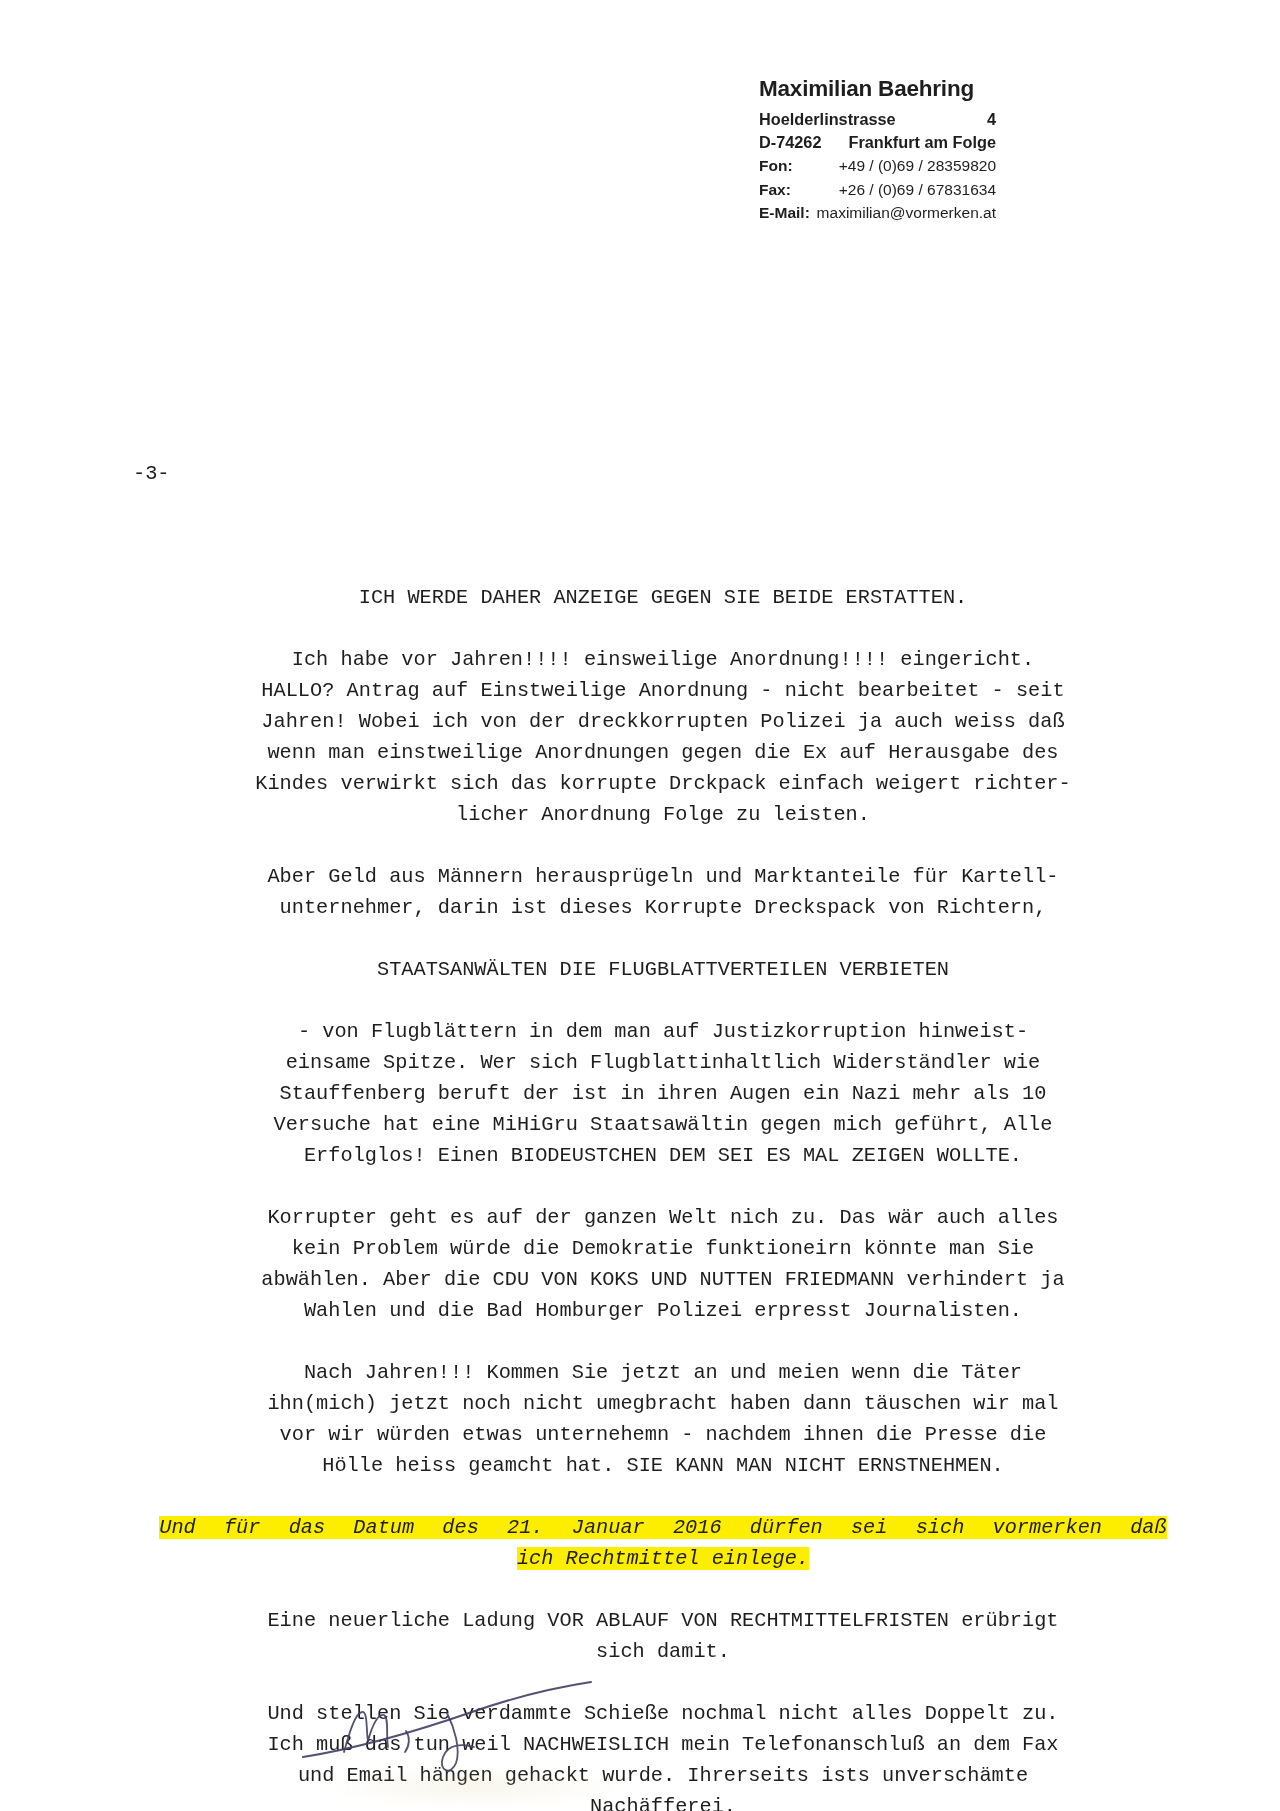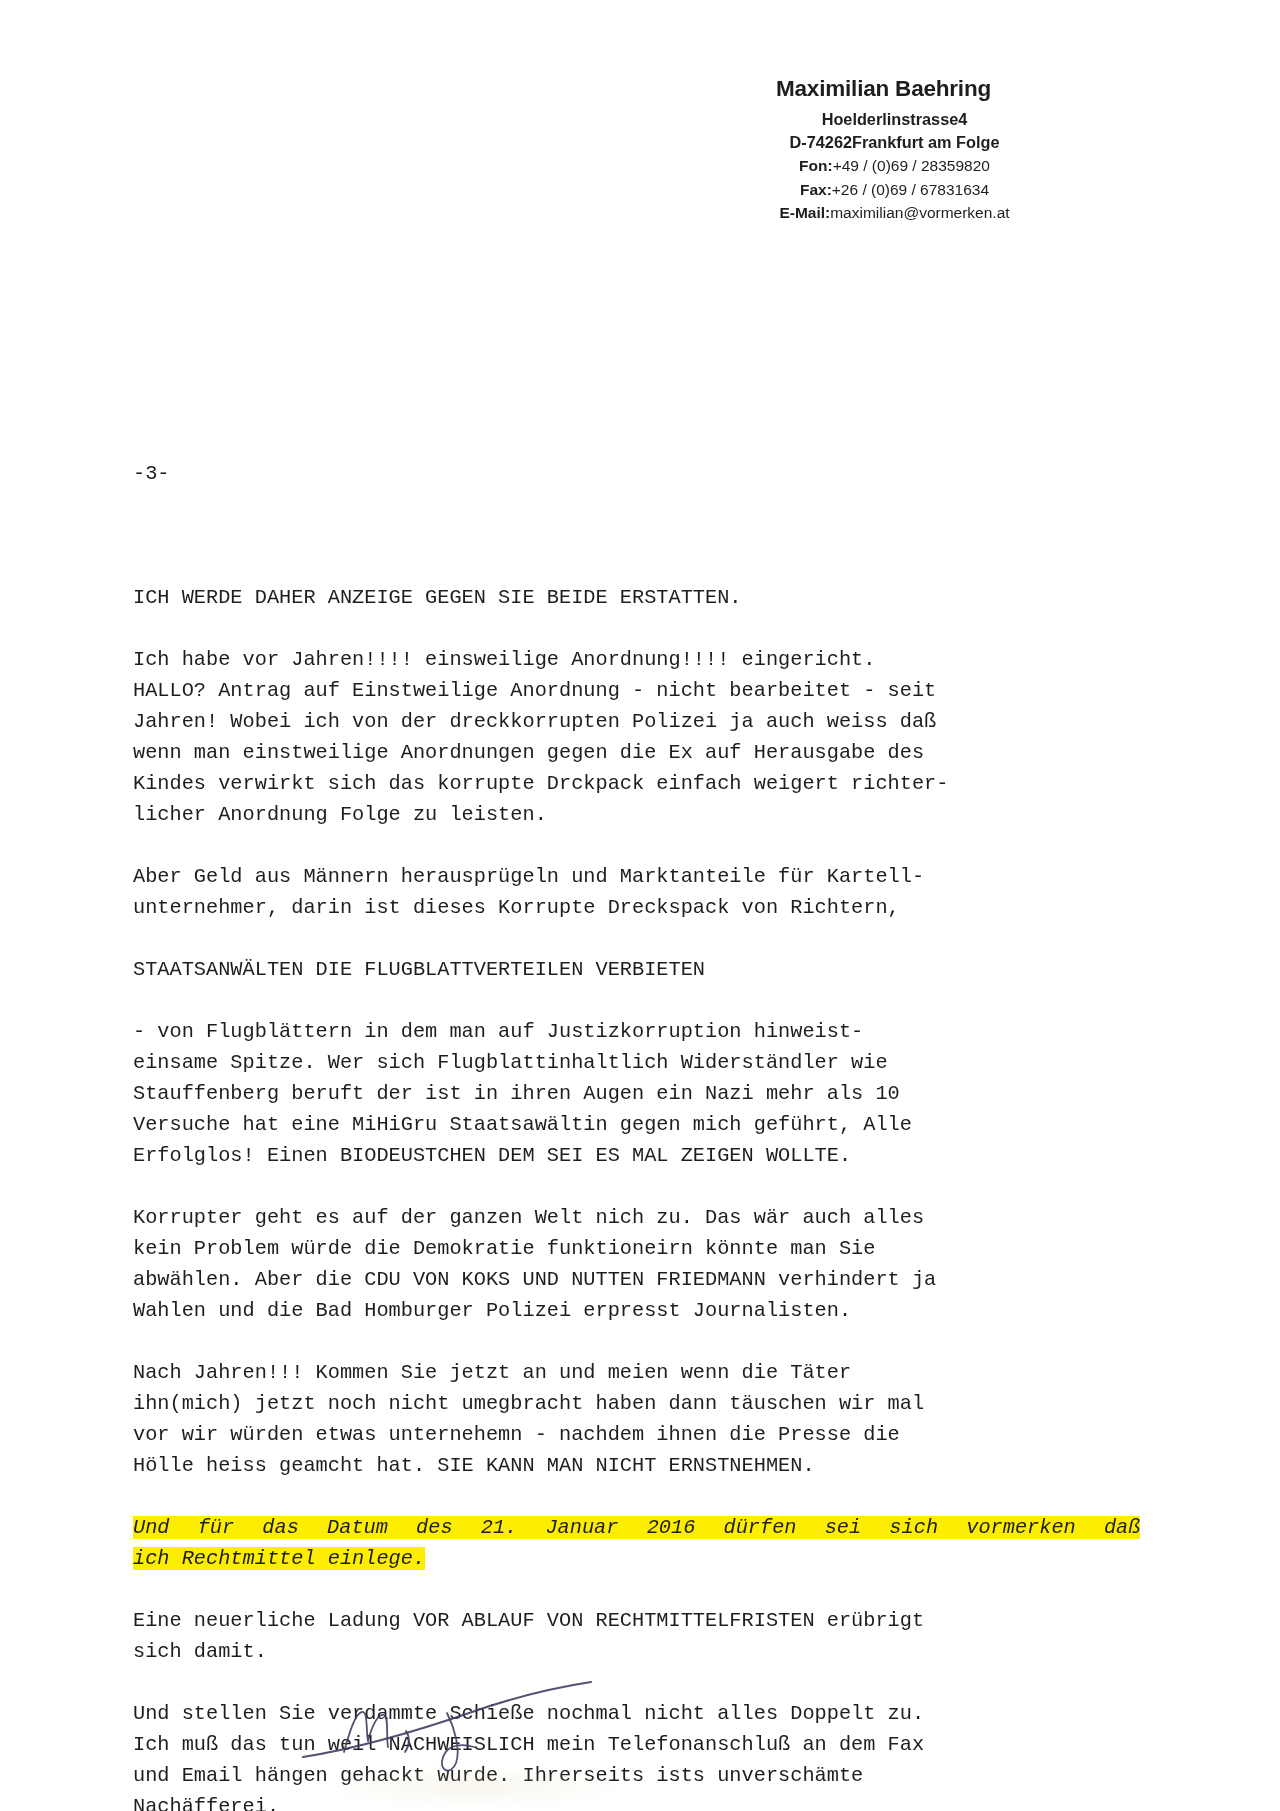--- a/index.html
+++ b/index.html
@@ -9,52 +9,52 @@
     position:relative;
     font-family:"Liberation Sans", sans-serif;
     color:var(--text,#1e1e1e);
     overflow:hidden;
   }
   .page{position:absolute;inset:0;background:#fff;}
 
   
   .sender{
     position:absolute;
-    left:776px;top:74px;width:237px;
+    left:759px;top:74px;width:237px;
   }
   .sender-name{
     font-size:22.5px;
     font-weight:bold;
     line-height:30px;
     letter-spacing:-0.2px;
     white-space:nowrap;
     margin-bottom:4px;
   }
   .srow{
-    display:flex;justify-content:center;
+    display:flex;justify-content:space-between;
     line-height:23.2px;font-size:15.5px;
     white-space:nowrap;
   }
   .srow .lab{font-weight:bold;}
   .srow.vb{font-size:16.3px;}
   .srow.vb .val{font-weight:bold;}
   .srow .val{text-align:right;}
 
   
   .letter{
     position:absolute;
     left:133px;top:396px;width:1060px;
     font-family:"Liberation Mono","DejaVu Sans Mono",monospace;
     font-size:20.3px;
     line-height:31px;
     color:var(--text,#1e1e1e);
     white-space:pre;
   }
   .pageno{line-height:31px;margin-bottom:31px;}
-  .para{margin-top:31px;}
+  .para{margin-top:31px;text-align:center;}
   #paras .para:first-child{margin-top:0;}
   .line{height:31px;}
   .para.hl .lt{
     background:var(--highlight,#fdee00);
     box-decoration-break:clone;
     font-style:italic;
   }
   .para.hl .line:first-child .lt{word-spacing:16px;}
 
   

